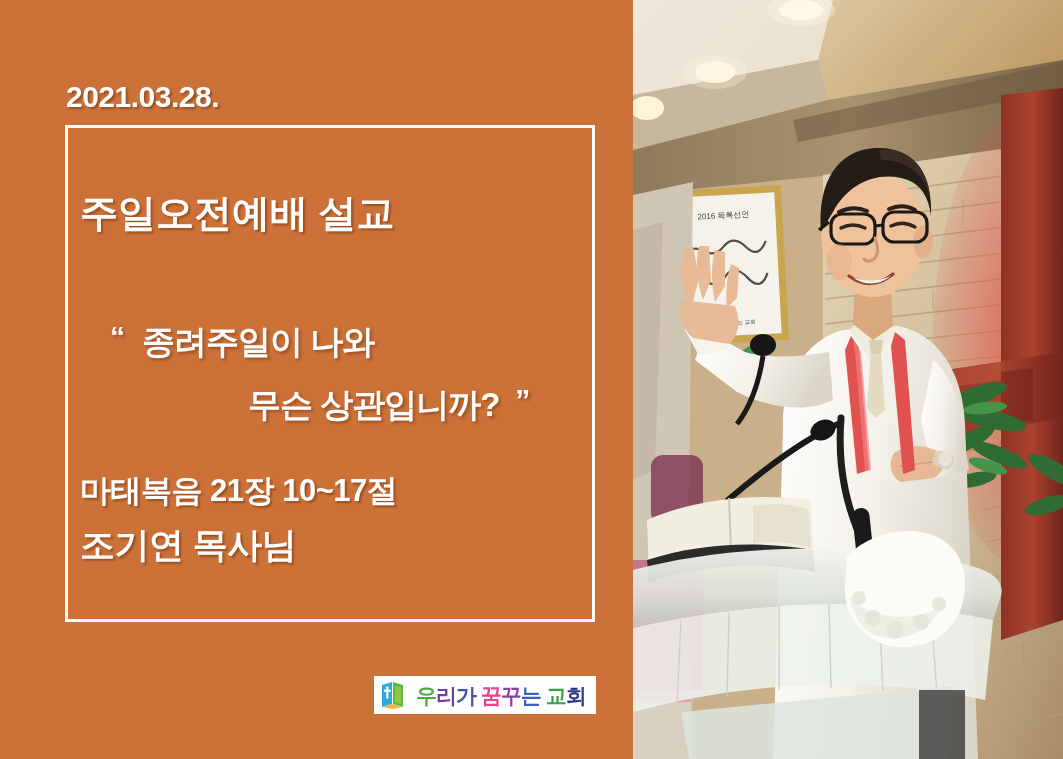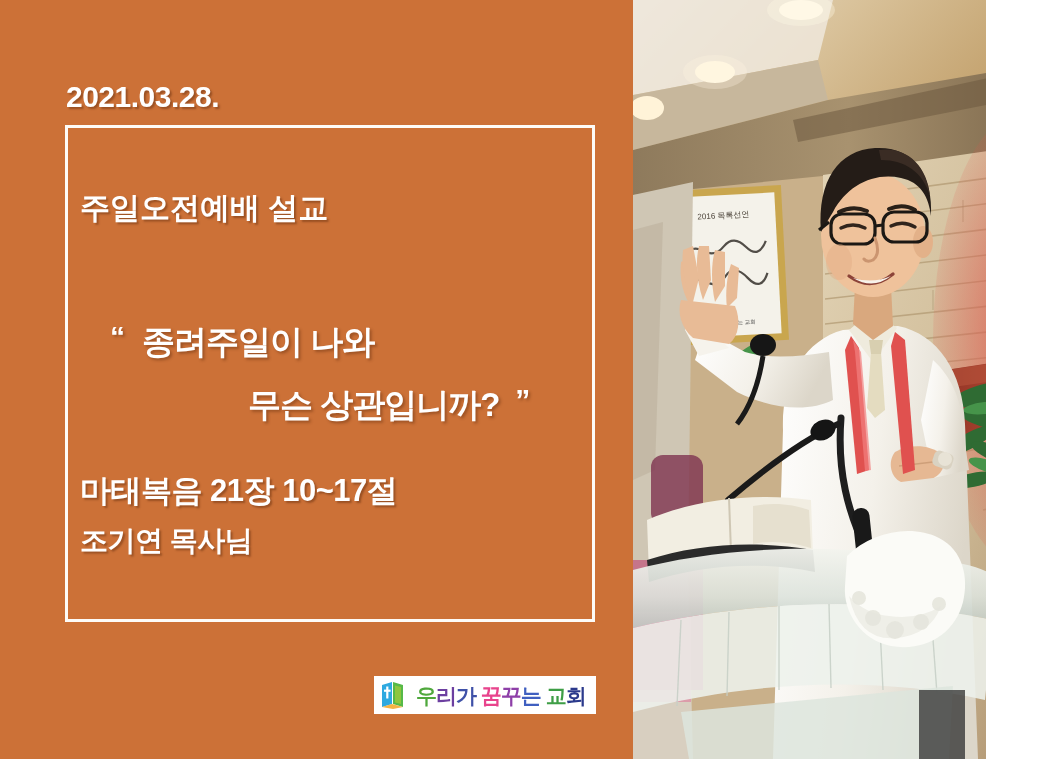--- a/index.html
+++ b/index.html
@@ -6,21 +6,21 @@
     margin: 0;
     padding: 0;
     background: #ffffff;
   }
   body {
     font-family: "Liberation Sans", "DejaVu Sans", sans-serif;
   }
 
   #slide {
     position: relative;
-    width: 986px;
+    width: 1063px;
     height: 759px;
     overflow: hidden;
     background: #CC7137;
   }
 
   
   #left-panel {
     position: absolute;
     left: 0;
     top: 0;
@@ -49,21 +49,21 @@
     width: 530px;
     height: 497px;
     border: 3px solid #fdfbf7;
     box-sizing: border-box;
   }
 
   #service-label {
     position: absolute;
     left: 80px;
     top: 188px;
-    font-size: 30px;
+    font-size: 38px;
     font-weight: bold;
     color: #ffffff;
     letter-spacing: 0px;
     text-shadow: 2px 2px 2px rgba(90,40,10,0.45);
     white-space: nowrap;
   }
 
   .sermon-line {
     position: absolute;
     font-size: 33px;
@@ -93,21 +93,21 @@
     color: #ffffff;
     letter-spacing: -0.5px;
     text-shadow: 2px 2px 2px rgba(90,40,10,0.45);
     white-space: nowrap;
   }
 
   #preacher-label {
     position: absolute;
     left: 80px;
     top: 522px;
-    font-size: 28px;
+    font-size: 35px;
     font-weight: bold;
     color: #ffffff;
     letter-spacing: -0.5px;
     text-shadow: 2px 2px 2px rgba(90,40,10,0.45);
     white-space: nowrap;
   }
 
   
   #church-logo {
     position: absolute;

